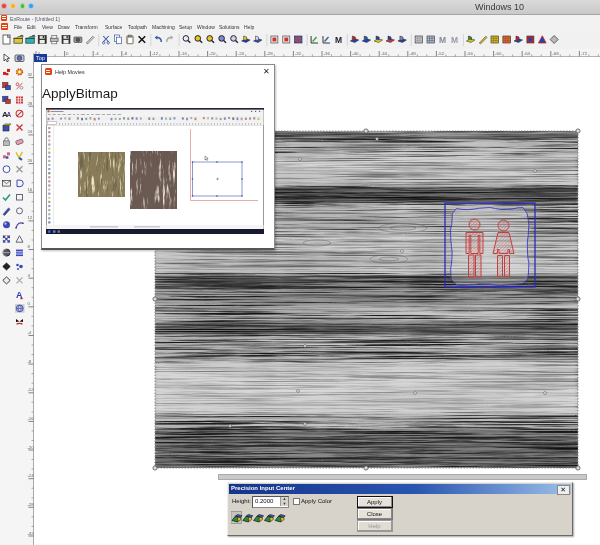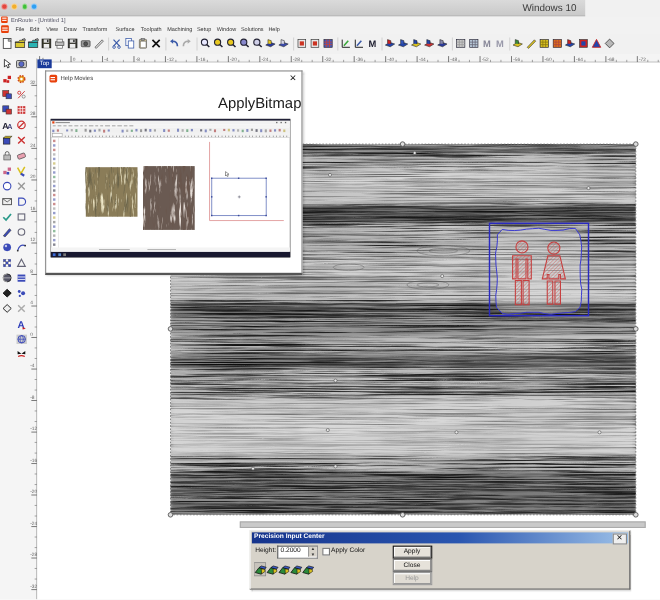--- a/index.html
+++ b/index.html
@@ -1,19 +1,19 @@
 <!DOCTYPE html>
 <html><head><meta charset="utf-8">
 <style>
 html,body{margin:0;padding:0;}
 body{width:600px;height:545px;overflow:hidden;position:relative;
  font-family:"Liberation Sans",sans-serif;background:#f1f1f1;}
 .abs{position:absolute;}
 </style></head><body>
-<div class="abs" style="left:0;top:0;width:532px;height:14px;
+<div class="abs" style="left:0;top:0;width:600px;height:14px;
 background:linear-gradient(#dadada,#c9c9c9);border-bottom:1px solid #a5a5a5;">
  <div class="abs" style="left:2.4px;top:4.1px;width:3.8px;height:3.8px;border-radius:50%;background:#e2463d;box-shadow:0 0 0 0.8px #f0928d;"></div>
  <div class="abs" style="left:11.4px;top:4.1px;width:3.8px;height:3.8px;border-radius:50%;background:#f1ae2b;box-shadow:0 0 0 0.8px #f8d291;"></div>
  <div class="abs" style="left:20.5px;top:4.1px;width:3.8px;height:3.8px;border-radius:50%;background:#3fbf37;box-shadow:0 0 0 0.8px #9adb92;"></div>
  <div class="abs" style="left:29.4px;top:4.1px;width:3.8px;height:3.8px;border-radius:50%;background:#2f9ff2;box-shadow:0 0 0 0.8px #92c9f5;"></div>
  <div class="abs" style="left:475px;top:2px;font-size:9px;color:#3a3a3a;">Windows 10</div>
 </div>
 <div class="abs" style="left:0;top:15px;width:600px;height:7px;background:#f2f2f2;">
  <div class="abs" style="left:1px;top:0px;width:6px;height:6px;background:#e8410c;border-radius:1px;"></div>
  <div class="abs" style="left:2.2px;top:1.2px;width:3.6px;height:1px;background:#fff;"></div>
@@ -484,21 +484,21 @@
     <circle cx="428" cy="342" r="2.1" fill="#ddd" stroke="#555" stroke-width="0.8"></circle>
   </svg>
 <div class="abs" style="left:218px;top:474px;width:367px;height:4px;background:#c9c9c9;border:0.5px solid #ababab;"></div>
 <div class="abs" style="left:41px;top:64px;width:232px;height:183px;background:#fff;
 border:1px solid #8a8a8a;border-bottom:2px solid #555;box-shadow:1px 1px 2px rgba(0,0,0,0.25);">
  <div class="abs" style="left:3px;top:3px;width:6.5px;height:6.5px;background:#e8410c;border-radius:1.5px;"></div>
  <div class="abs" style="left:4.3px;top:4.6px;width:4px;height:1px;background:#fff;"></div>
  <div class="abs" style="left:4.3px;top:6.6px;width:4px;height:1px;background:#fff;"></div>
  <div class="abs" style="left:13px;top:3.5px;font-size:5.4px;color:#333;">Help Movies</div>
  <div class="abs" style="left:221px;top:2px;font-size:8px;color:#222;">✕</div>
- <div class="abs" style="left:0;top:21px;width:232px;height:20px;font-size:13.5px;color:#1a1a1a;text-align:right;">ApplyBitmap</div>
+ <div class="abs" style="left:0;top:21px;width:232px;height:20px;font-size:13.5px;color:#1a1a1a;text-align:left;">ApplyBitmap</div>
 </div>
 <svg class="abs" style="left:46px;top:108px;" width="218" height="126" xmlns="http://www.w3.org/2000/svg">
     <rect x="0" y="0" width="218" height="126" fill="#fff" stroke="#333" stroke-width="1"></rect>
     <rect x="0" y="0" width="218" height="1.8" fill="#222238"></rect>
     <rect x="0.5" y="1.8" width="217" height="3.2" fill="#f2f2f2"></rect>
     <rect x="1.5" y="2.3" width="2" height="2" fill="#e8410c"></rect>
     <rect x="4.5" y="3" width="13" height="0.9" fill="#888"></rect>
     <rect x="205" y="2.8" width="1.2" height="1.2" fill="#666"></rect>
     <rect x="209" y="2.8" width="1.2" height="1.2" fill="#666"></rect>
     <rect x="213" y="2.8" width="1.2" height="1.2" fill="#666"></rect>

